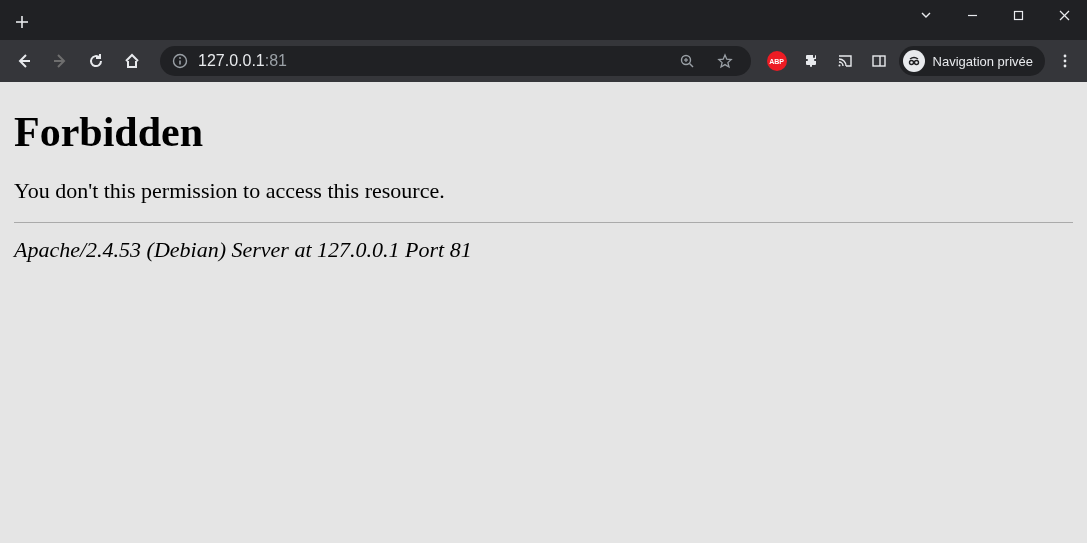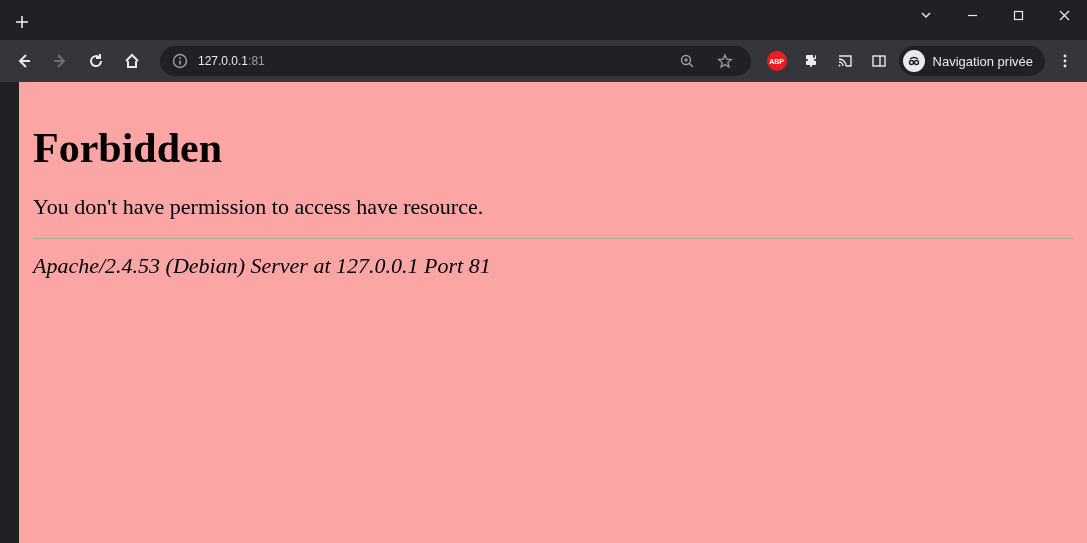--- a/index.html
+++ b/index.html
@@ -119,21 +119,21 @@
     .info-icon {
       width: 16px;
       height: 16px;
       display: flex;
       align-items: center;
       justify-content: center;
       color: #9aa0a6;
     }
     .url-text {
       color: #e8eaed;
-      font-size: 12px;
+      font-size: 16px;
       flex: 1;
     }
     .url-text .port {
       color: #9aa0a6;
     }
     .toolbar-right {
       display: flex;
       align-items: center;
       gap: 6px;
       justify-content: space-between;
@@ -174,25 +174,24 @@
       border-radius: 50%;
       display: flex;
       align-items: center;
       justify-content: center;
     }
     .incognito-text {
       color: #e8eaed;
       font-size: 13px;
     }
     .content {
-      background: #fca5a5;
+      background: #e5e5e5;
       height: calc(543px - 82px);
-      padding: 24px 14px;
+      padding: 8px 14px;
       overflow: auto;
-      margin-left: 19px;
     }
     .content h1 {
       font-family: "Times New Roman", serif;
       font-size: 42px;
       font-weight: bold;
       margin: 18px 0 20px 0;
     }
     .content p {
       font-family: "Times New Roman", serif;
       font-size: 22px;
@@ -333,16 +332,16 @@
           <circle cx="8" cy="3" r="1.4" fill="#e8eaed"></circle>
           <circle cx="8" cy="8" r="1.4" fill="#e8eaed"></circle>
           <circle cx="8" cy="13" r="1.4" fill="#e8eaed"></circle>
         </svg>
     </div>
   </div>
 </div>
 
 <div class="content">
   <h1>Forbidden</h1>
-  <p>You don't have permission to access have resource.</p>
+  <p>You don't this permission to access this resource.</p>
   <hr>
   <address>Apache/2.4.53 (Debian) Server at 127.0.0.1 Port 81</address>
 </div>
 
 </body></html>

